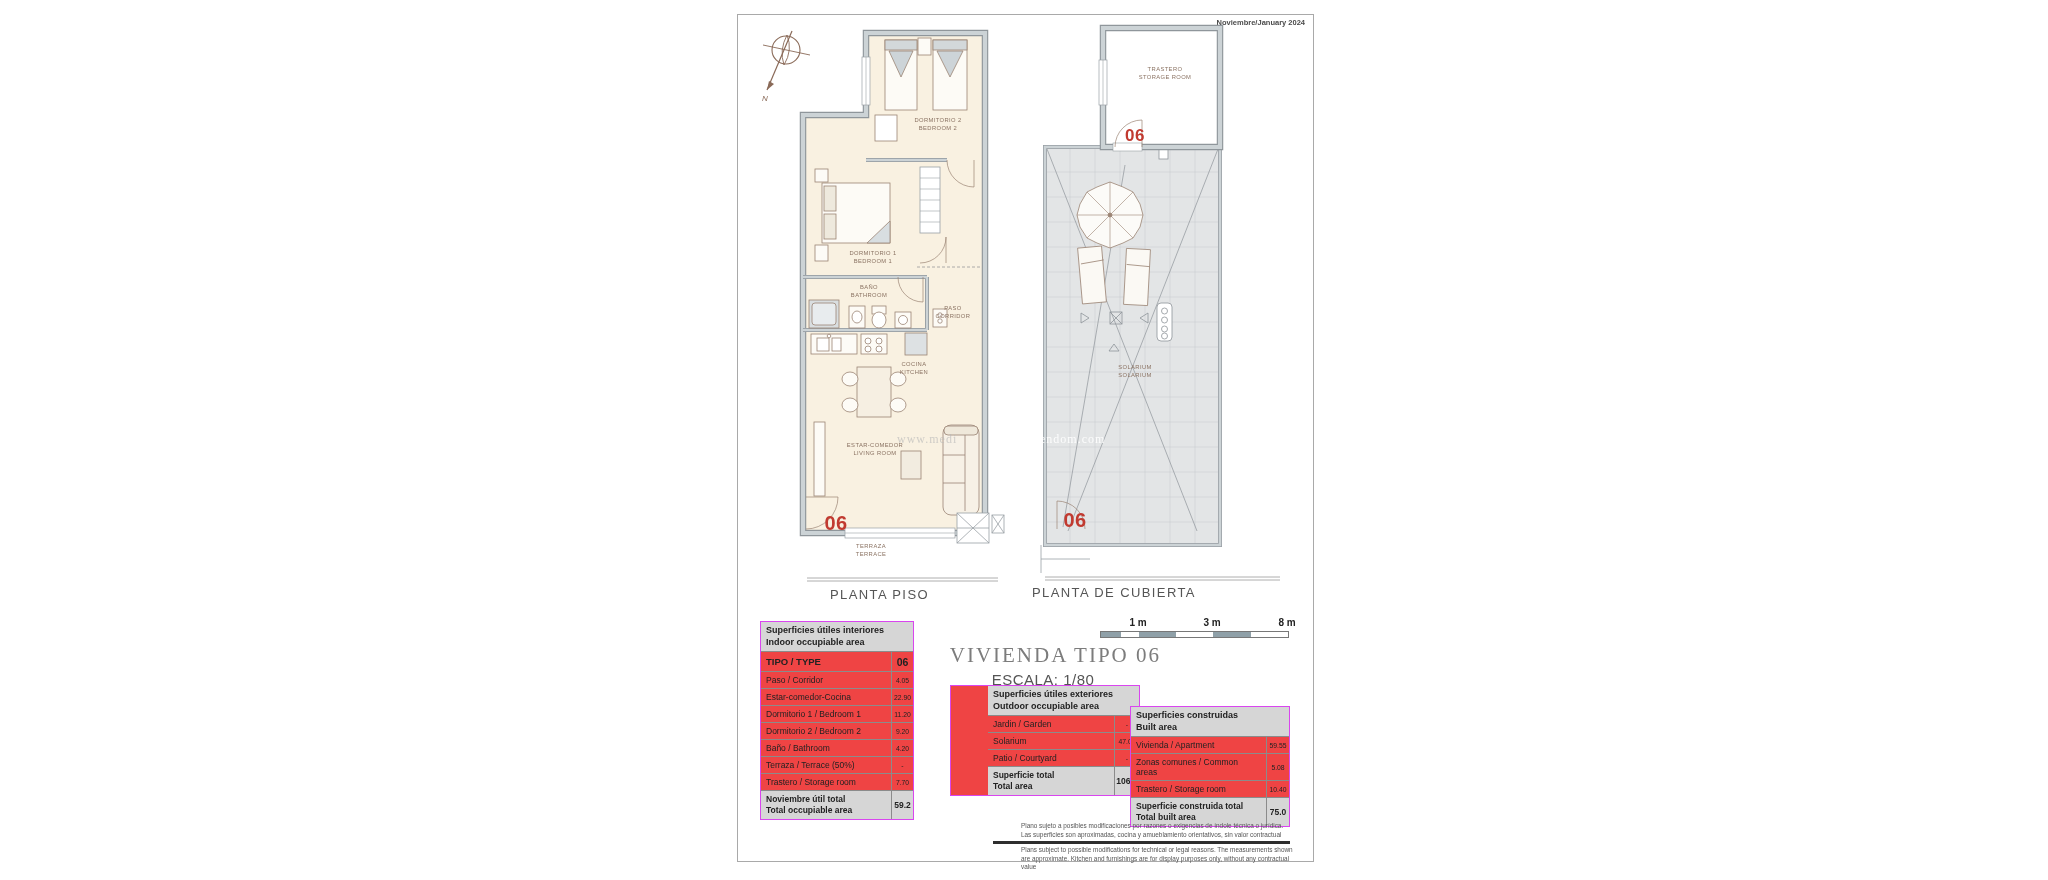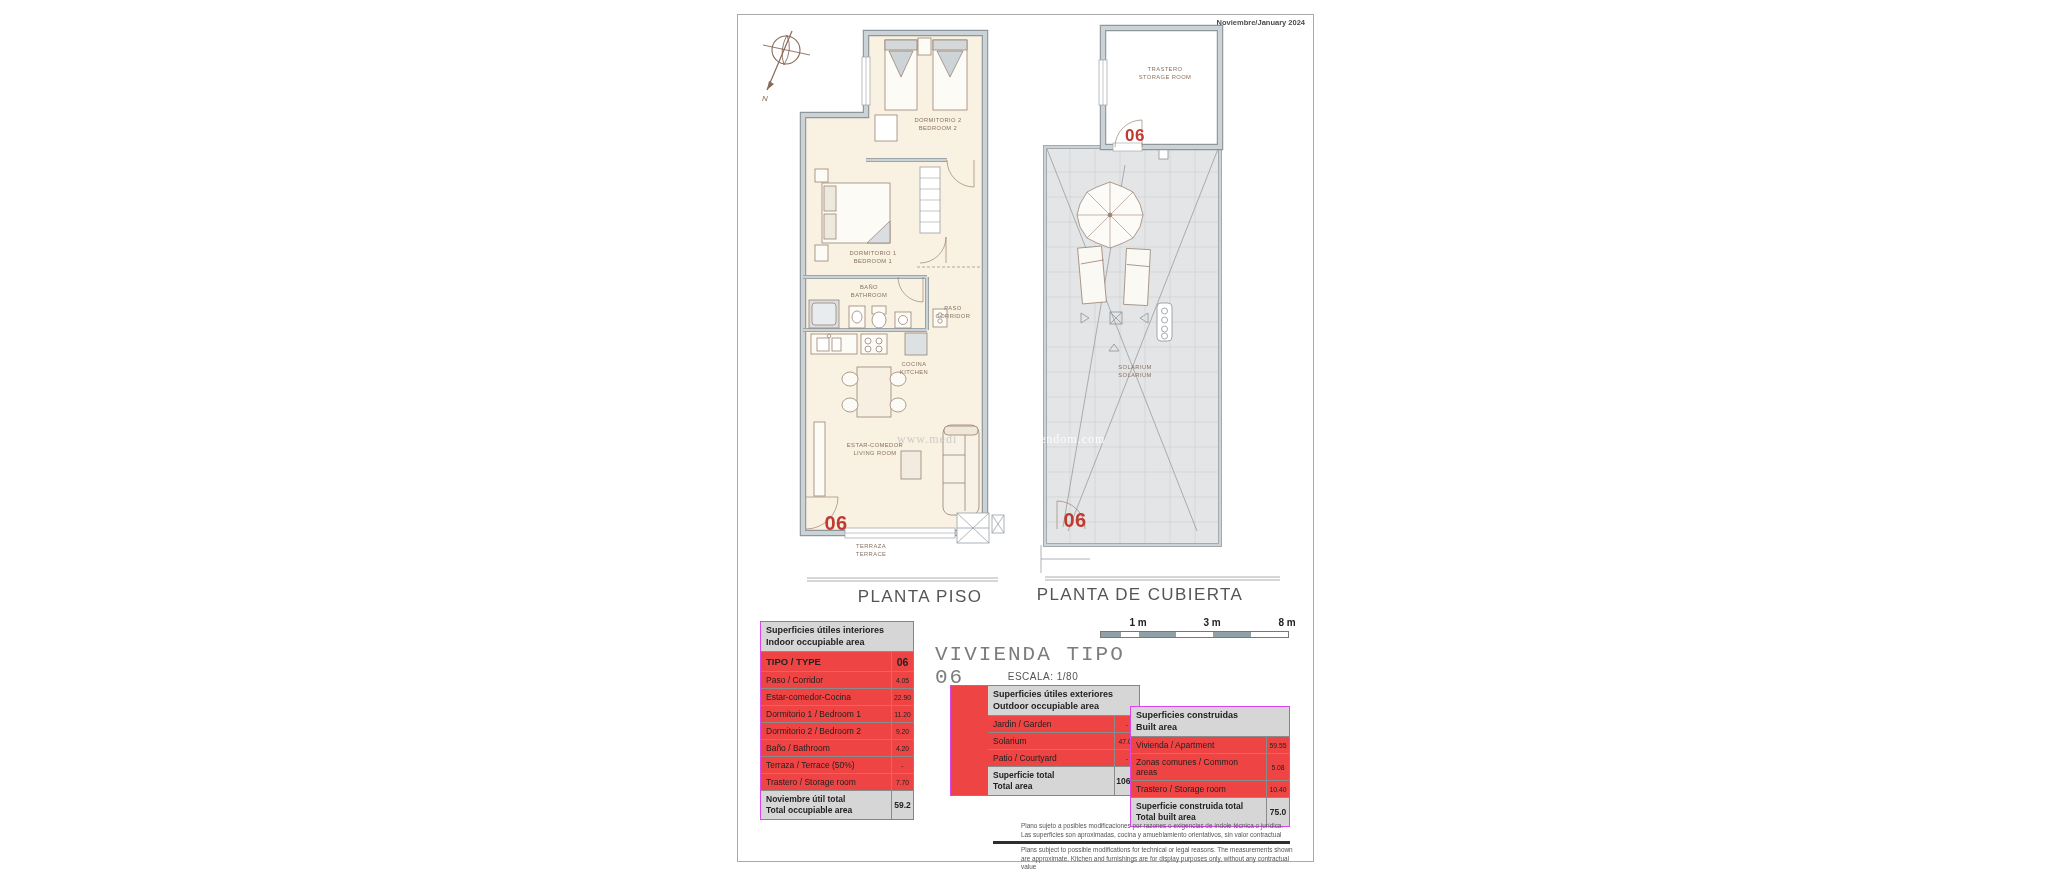--- a/index.html
+++ b/index.html
@@ -3,28 +3,28 @@
 <meta charset="utf-8">
 <style>
   html,body{margin:0;padding:0;}
   body{width:2048px;height:880px;background:#ffffff;position:relative;
        font-family:"Liberation Sans",sans-serif;color:#333;overflow:hidden;}
   .abs{position:absolute;}
   
   .sheet{left:737px;top:14px;width:575px;height:846px;border:1px solid #a9a9a9;background:#fff;}
   .date{left:1090px;top:18px;width:215px;text-align:right;font-size:7.5px;font-weight:bold;color:#4a4a4a;}
   
-  .plan-title{font-size:17px;letter-spacing:1.4px;color:#555;text-align:center;}
+  .plan-title{font-size:13px;letter-spacing:1.4px;color:#555;}
   
   .sbar-label{position:absolute;top:0;width:30px;text-align:center;font-size:10px;color:#222;font-weight:bold;}
   .sbar{position:absolute;top:14px;left:0;height:5px;display:flex;border:1px solid #777;}
   .sbar .seg{height:100%;}
   
-  .vt-title{font-family:Liberation Mono, monospace;font-size:21px;letter-spacing:2px;color:#7c7c7c;text-align:left;font-weight:normal;}
-  .vt-scale{font-size:10px;color:#555;letter-spacing:0.5px;text-align:center;}
+  .vt-title{font-family:Liberation Serif, serif;font-size:21px;letter-spacing:2px;color:#7c7c7c;text-align:right;font-weight:normal;}
+  .vt-scale{font-size:15px;color:#555;letter-spacing:0.5px;text-align:center;}
   
   .tbl{position:absolute;border:1px solid #d946ef;background:#ef4444;font-size:8.5px;color:#222;}
   .tbl-head{background:#d6d6d6;font-weight:bold;font-size:9px;line-height:1.3;padding:3px 5px;border-bottom:1px solid #8b8b8b;}
   .tr{display:flex;border-bottom:1px solid #8b8b8b;min-height:16px;}
   .tr:last-child{border-bottom:none;}
   .td-l{flex:1;padding:3px 5px;border-right:1px solid #8b8b8b;display:flex;align-items:center;}
   .td-v{display:flex;align-items:center;justify-content:center;font-size:6.8px;}
   .tr.tipo .td-l{font-weight:bold;font-size:9.5px;}
   .tr.tipo .td-v{font-weight:bold;font-size:10.5px;}
   .tr.total{background:#d6d6d6;font-weight:bold;}

